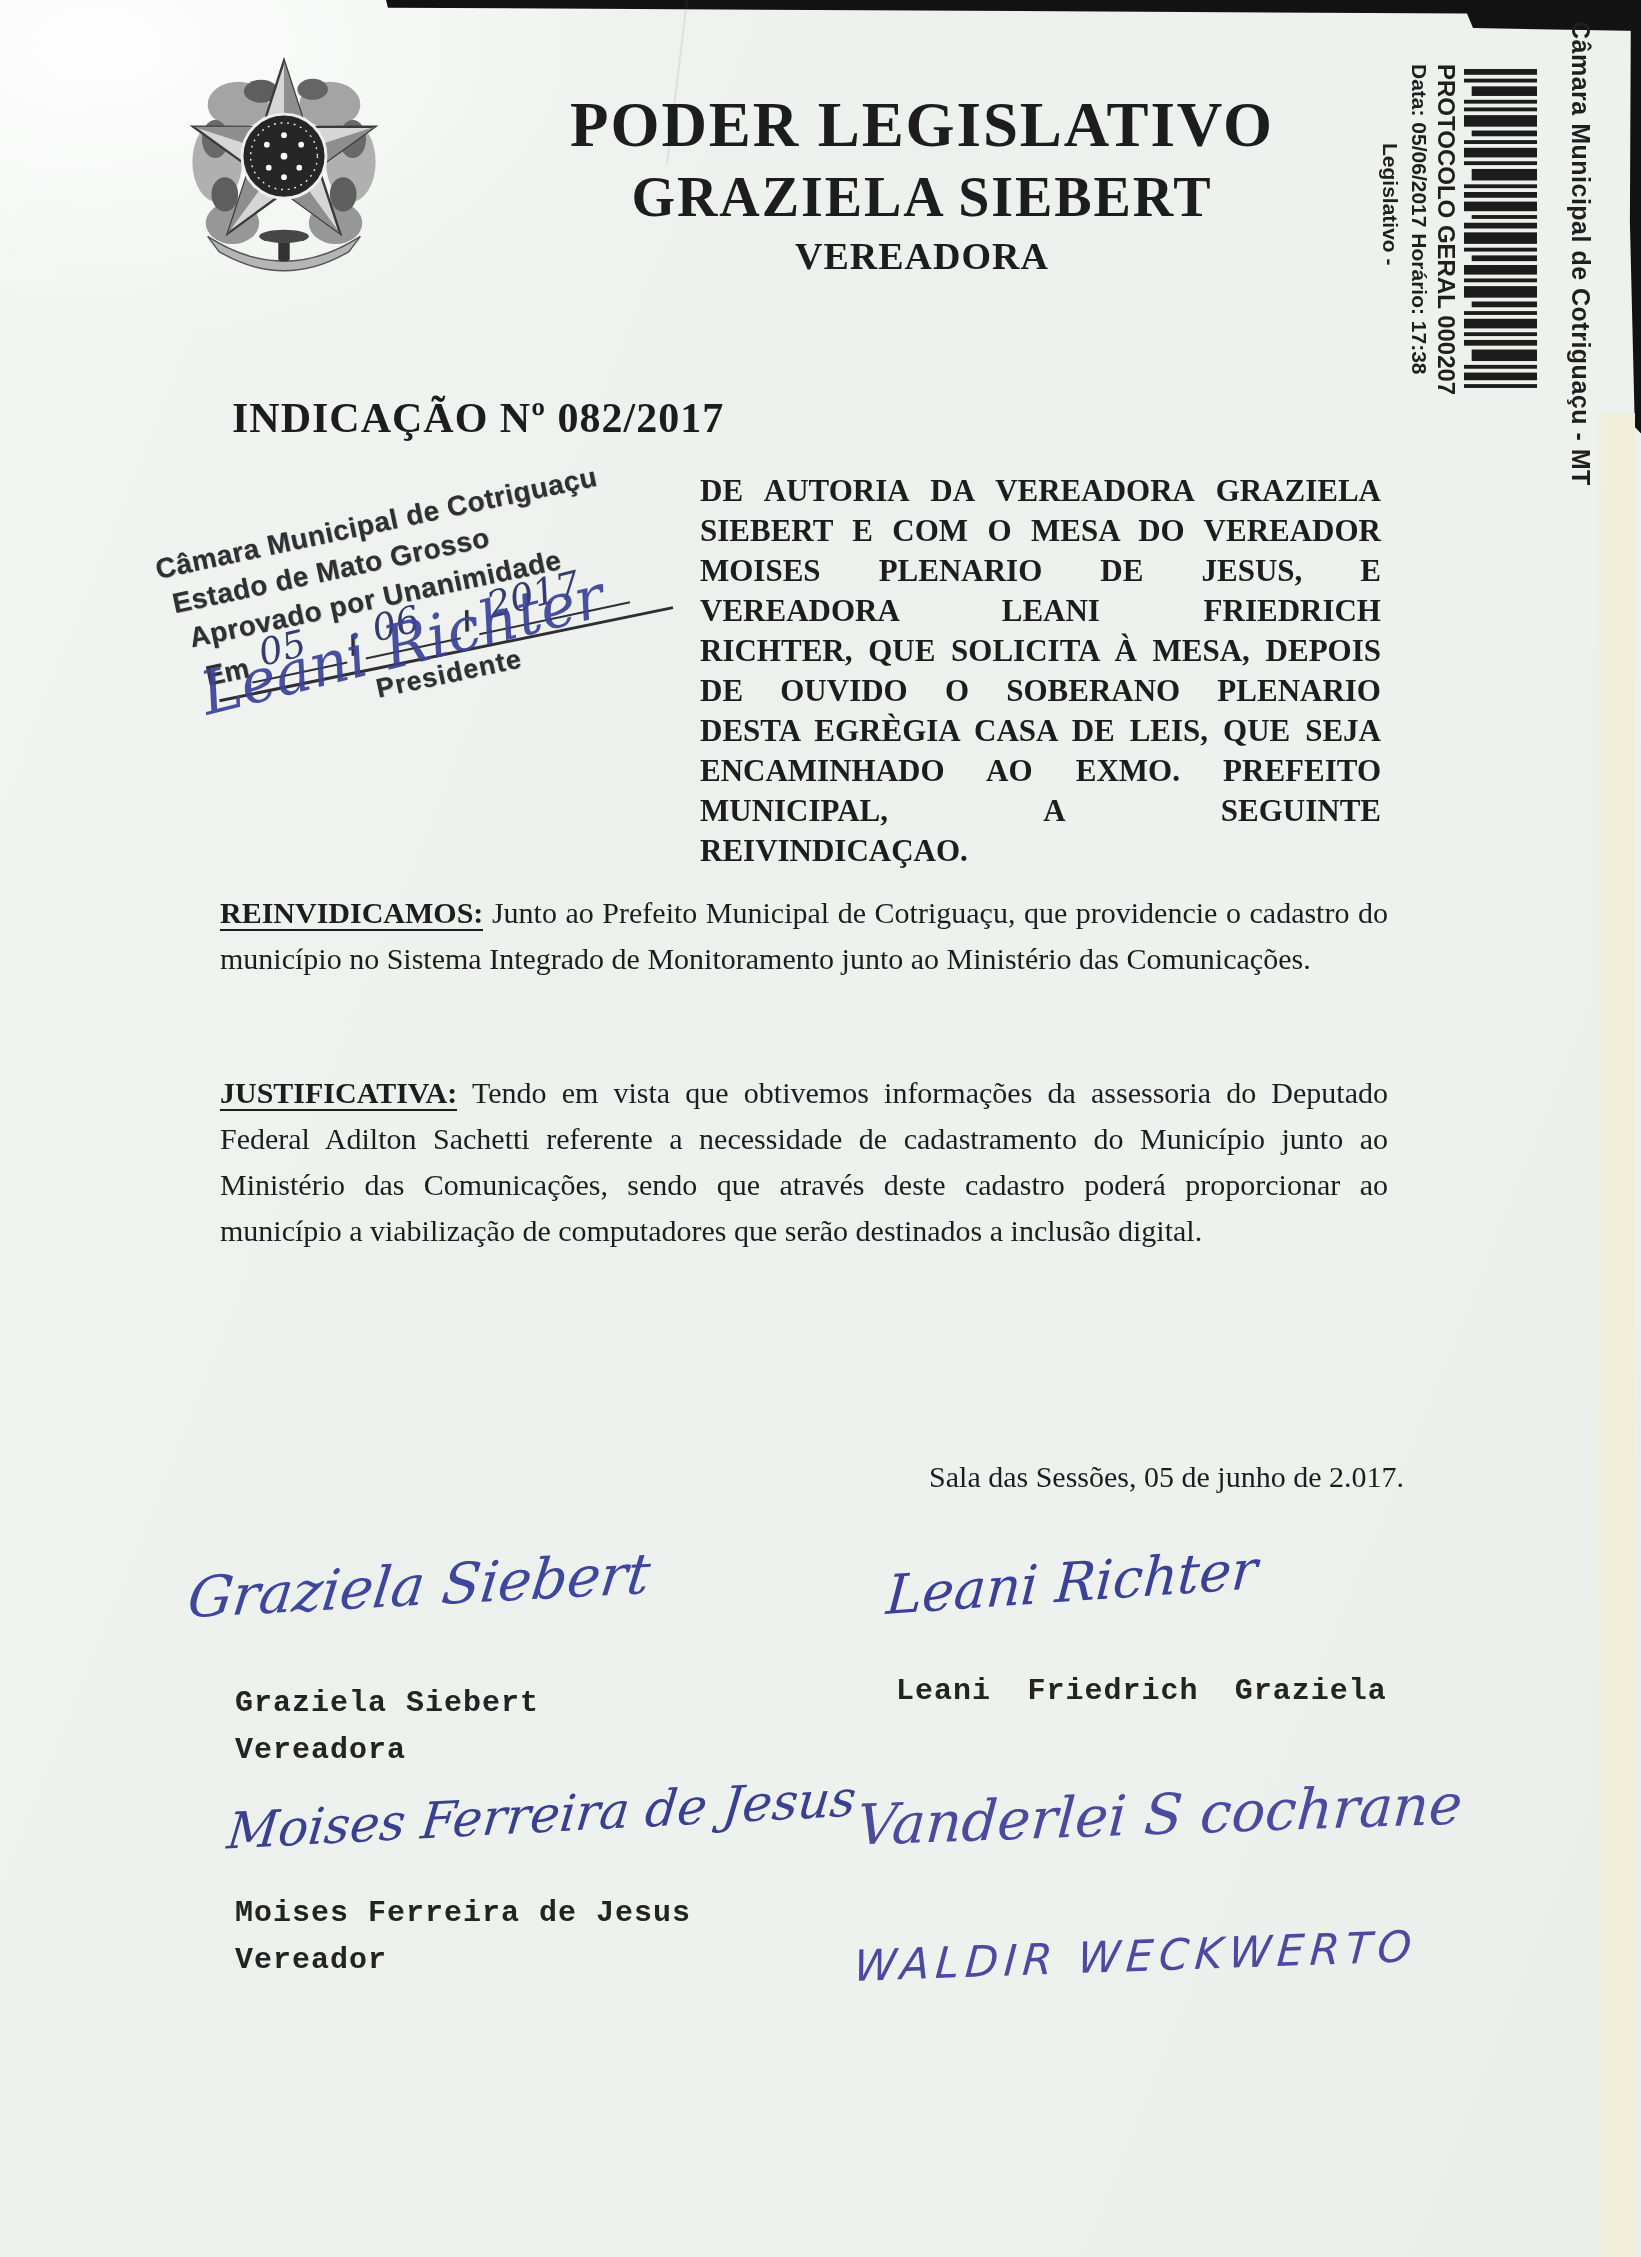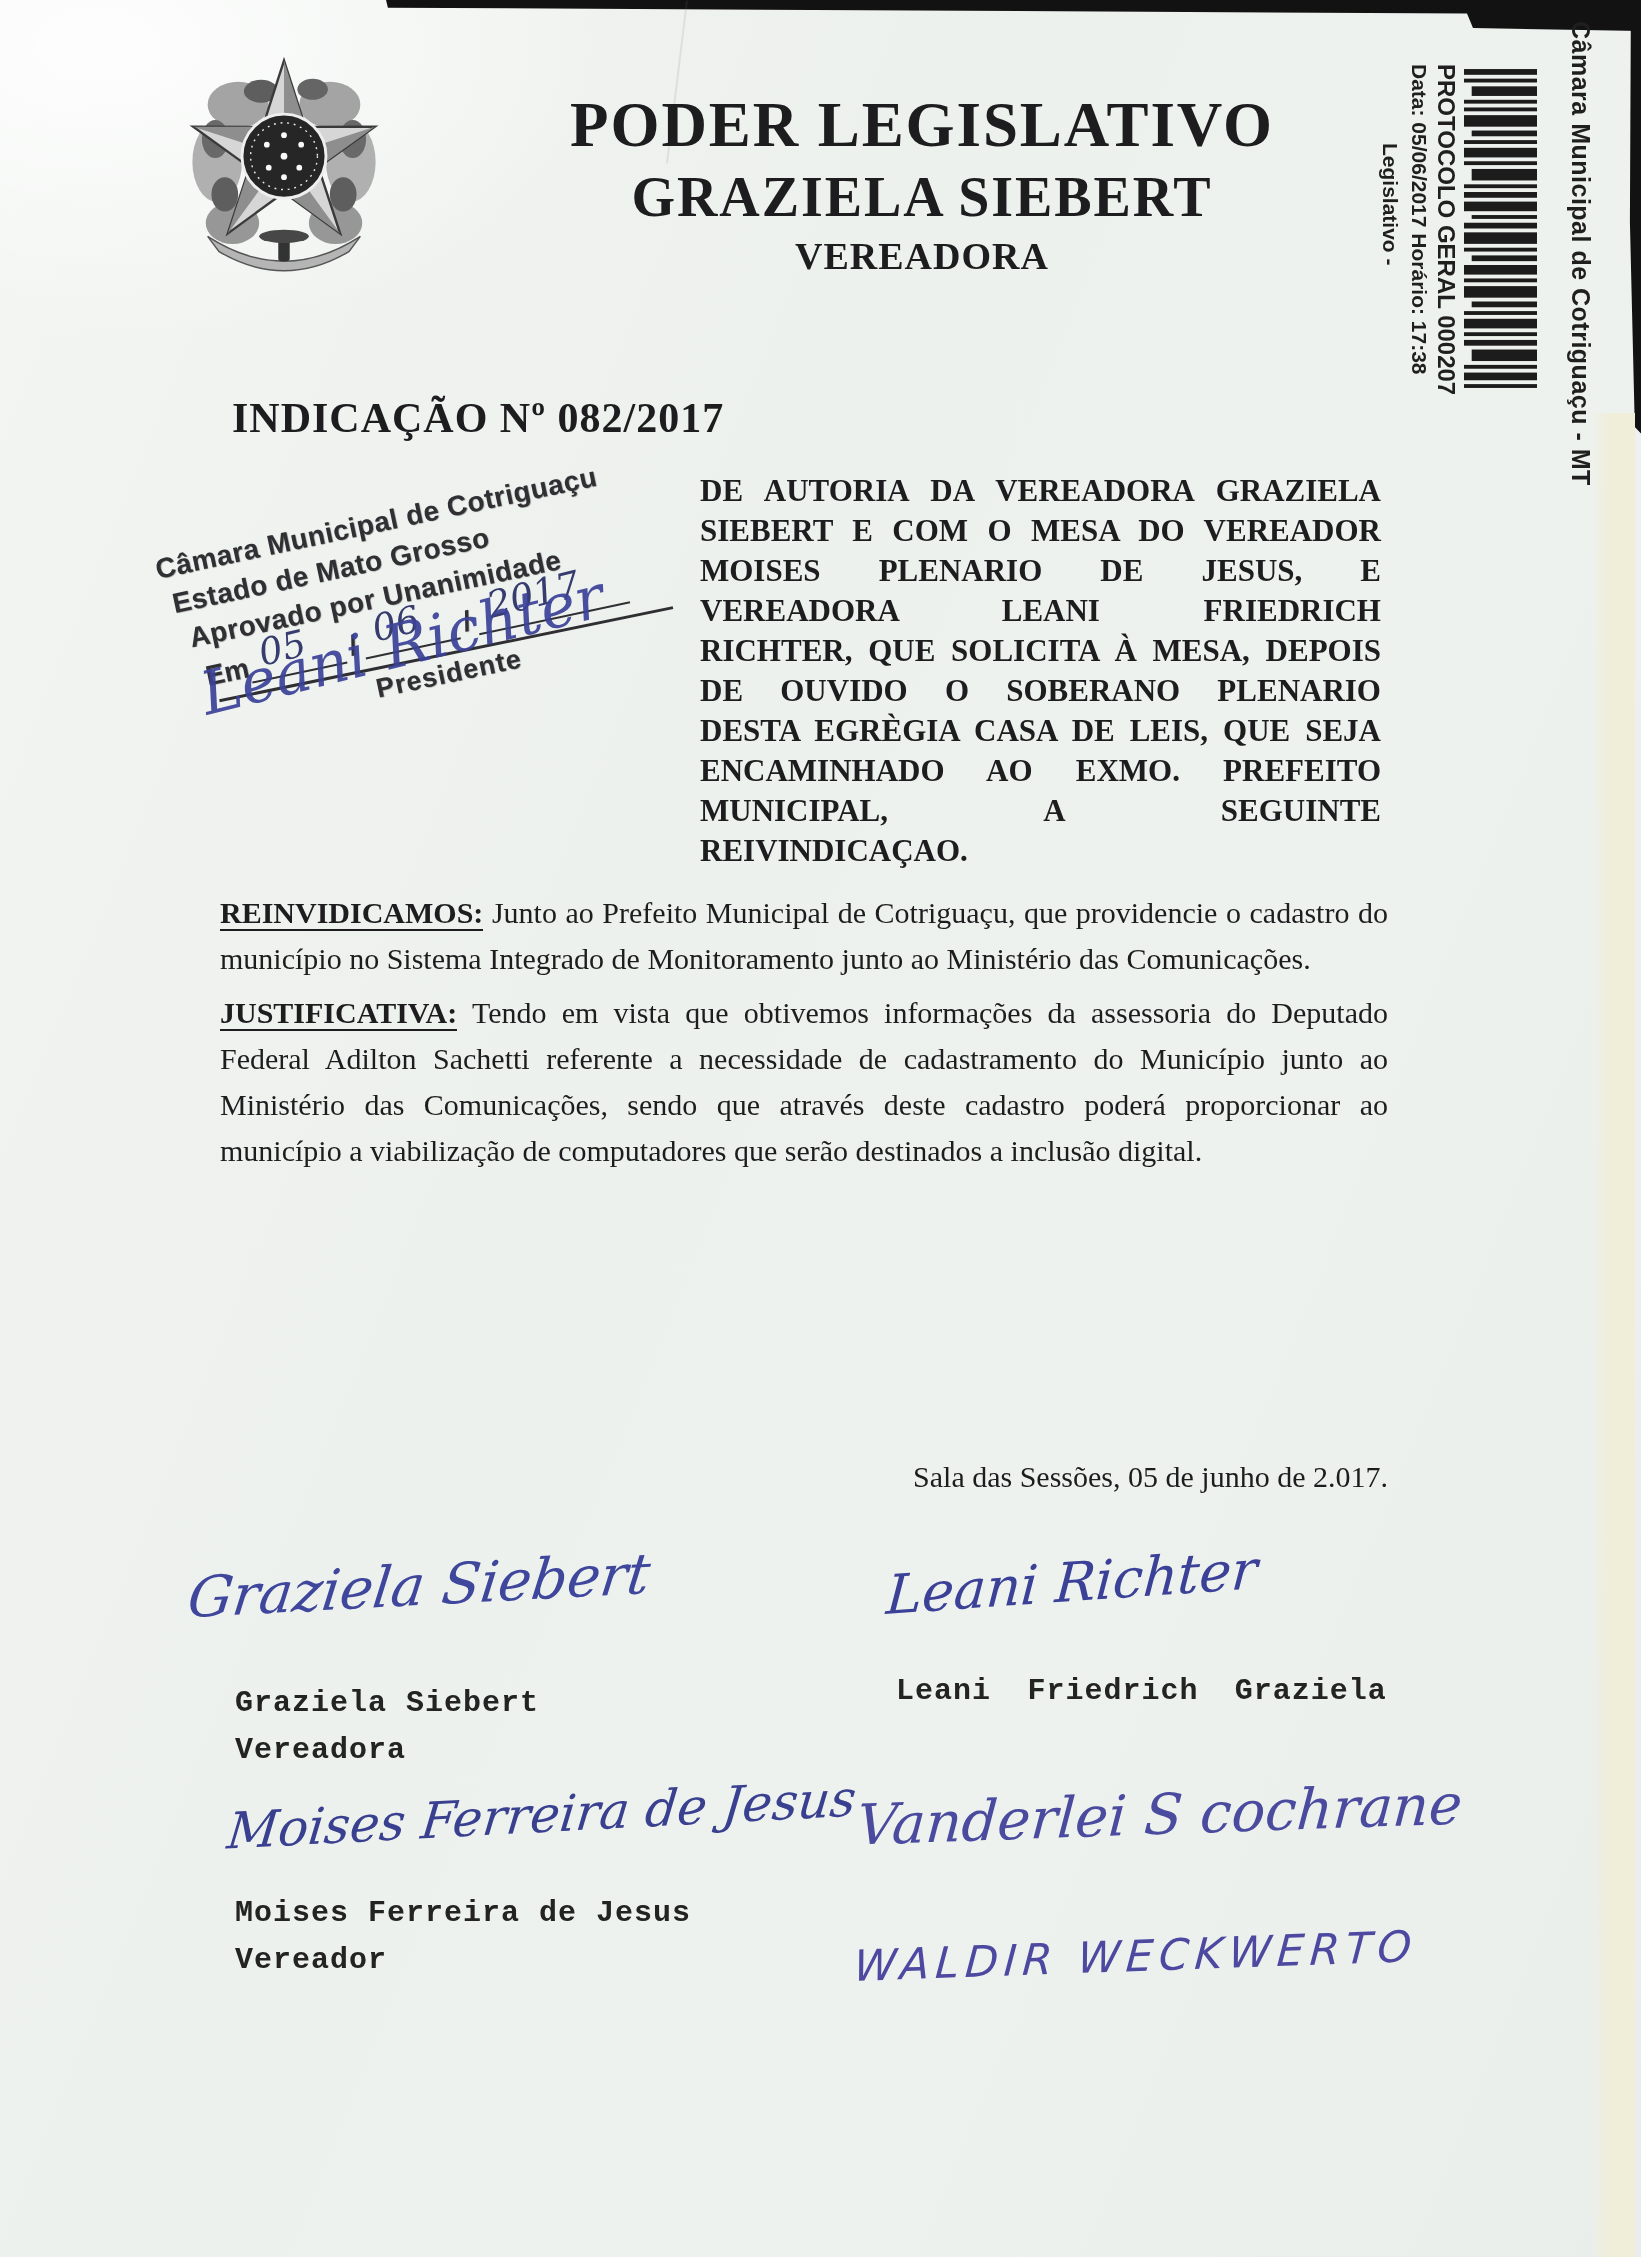--- a/index.html
+++ b/index.html
@@ -51,24 +51,24 @@
   .stamp-president{margin:3.9px 0 0 193px;font-size:27px;letter-spacing:1px;}
   .stamp-sig{position:absolute;left:21px;top:108px;font-family:"DejaVu Serif",serif;font-style:italic;
     font-weight:normal;font-size:60px;color:#3c4299;text-shadow:none;transform:rotate(-2deg);opacity:.92;}
   
   .address{position:absolute;left:700px;top:471px;width:681px;font-weight:bold;font-size:31px;}
   .aline{line-height:40px;text-align:justify;text-align-last:justify;}
   .aline-last{text-align-last:left;}
   
   .bodytext{position:absolute;left:220px;width:1168px;font-size:30px;line-height:46px;text-align:justify;}
   .p1{top:890px;}
-  .p2{top:990px;}
+  .p2{top:1070px;}
   .bodytext p{margin:0;}
   .lbl{font-weight:bold;border-bottom:2.9px solid #1d1d1f;}
-  .dateline{position:absolute;left:220px;top:1460px;width:1168px;text-align:right;font-size:30px;padding-right:5.8px;}
+  .dateline{position:absolute;left:236px;top:1460px;width:1168px;text-align:right;font-size:30px;padding-right:5.8px;}
   
   .hw{position:absolute;font-family:"DejaVu Serif",serif;font-style:italic;white-space:nowrap;}
   .sig-g{left:188px;top:1553px;font-size:56px;color:#3f479c;transform:rotate(-3deg) skewX(-10deg);}
   .sig-l{left:886px;top:1551px;font-size:54px;color:#3a4197;transform:rotate(-4deg) skewX(-8deg);}
   .sig-m{left:227px;top:1786px;font-size:50px;color:#39408f;transform:rotate(-3deg) skewX(-9deg);}
   .sig-v{left:857px;top:1782px;font-size:56px;color:#4a4a9f;transform:rotate(-2deg) skewX(-6deg);}
   .sig-w{left:854px;top:1931px;font-size:43px;color:#4d49a0;letter-spacing:5.8px;transform:rotate(-2deg) skewX(-6deg);font-family:"DejaVu Sans",sans-serif;}
   .typed{position:absolute;font-family:"Liberation Mono",monospace;font-weight:bold;font-size:30px;
     line-height:47px;color:#232323;letter-spacing:1px;white-space:nowrap;}
   .typed-g{left:235px;top:1680px;}

